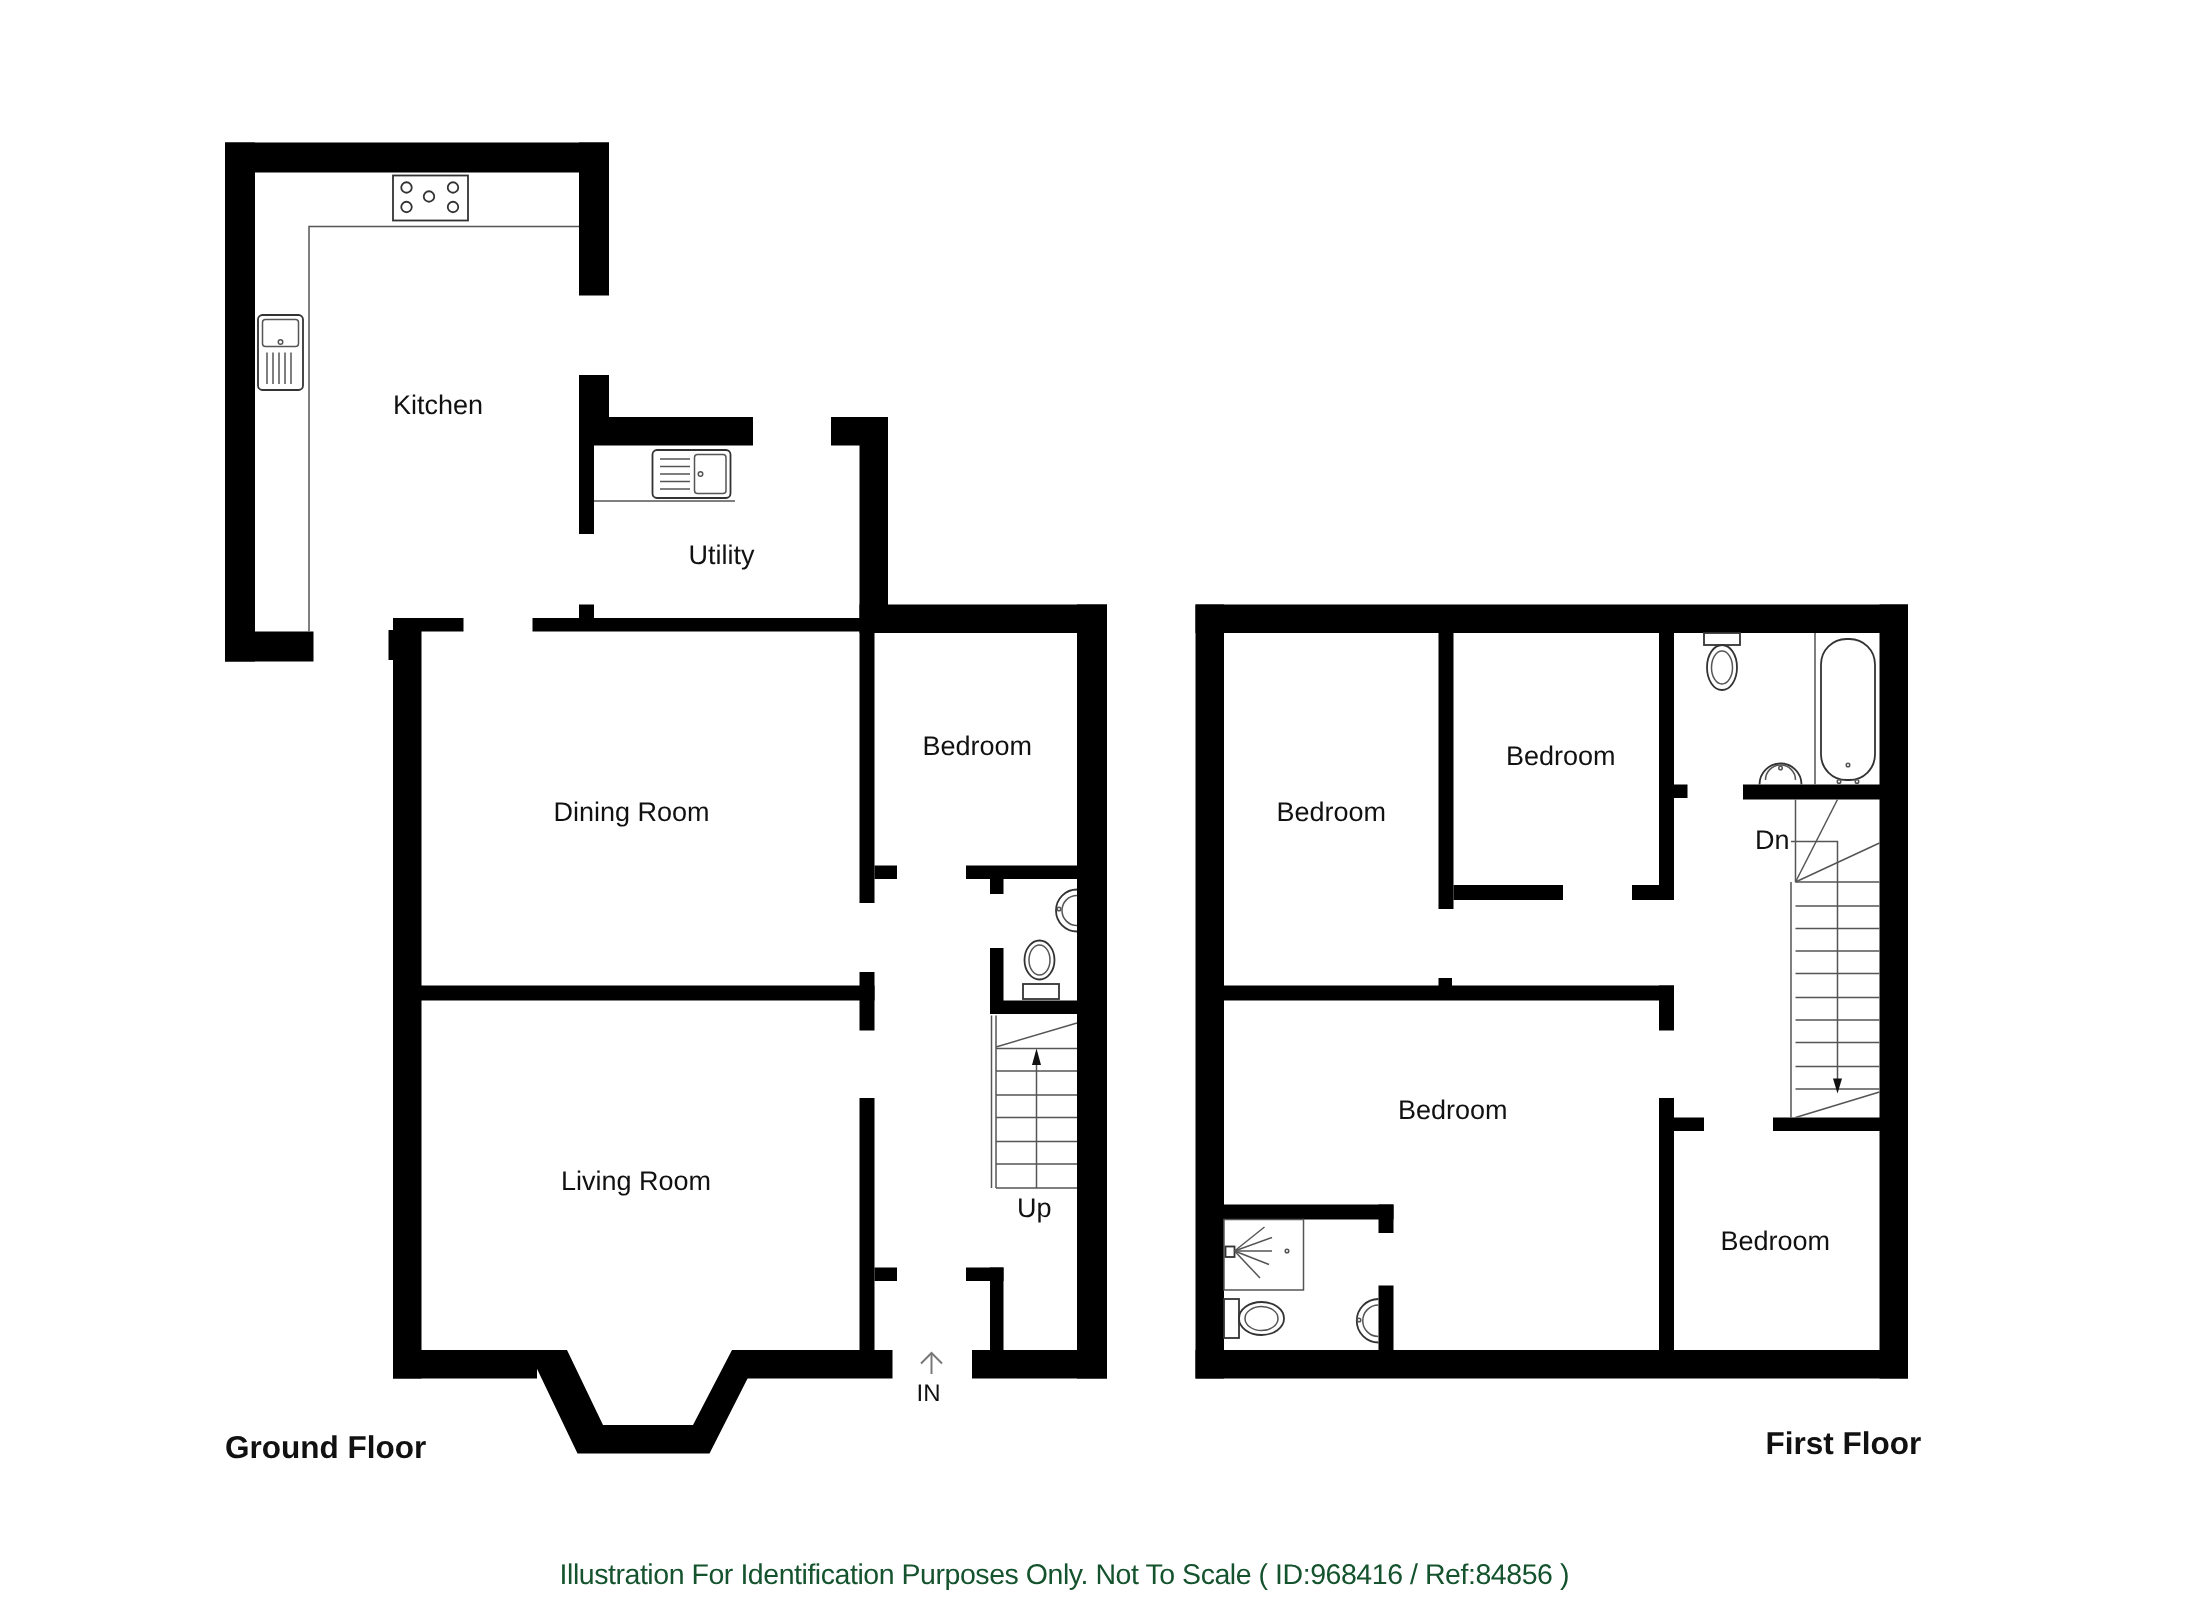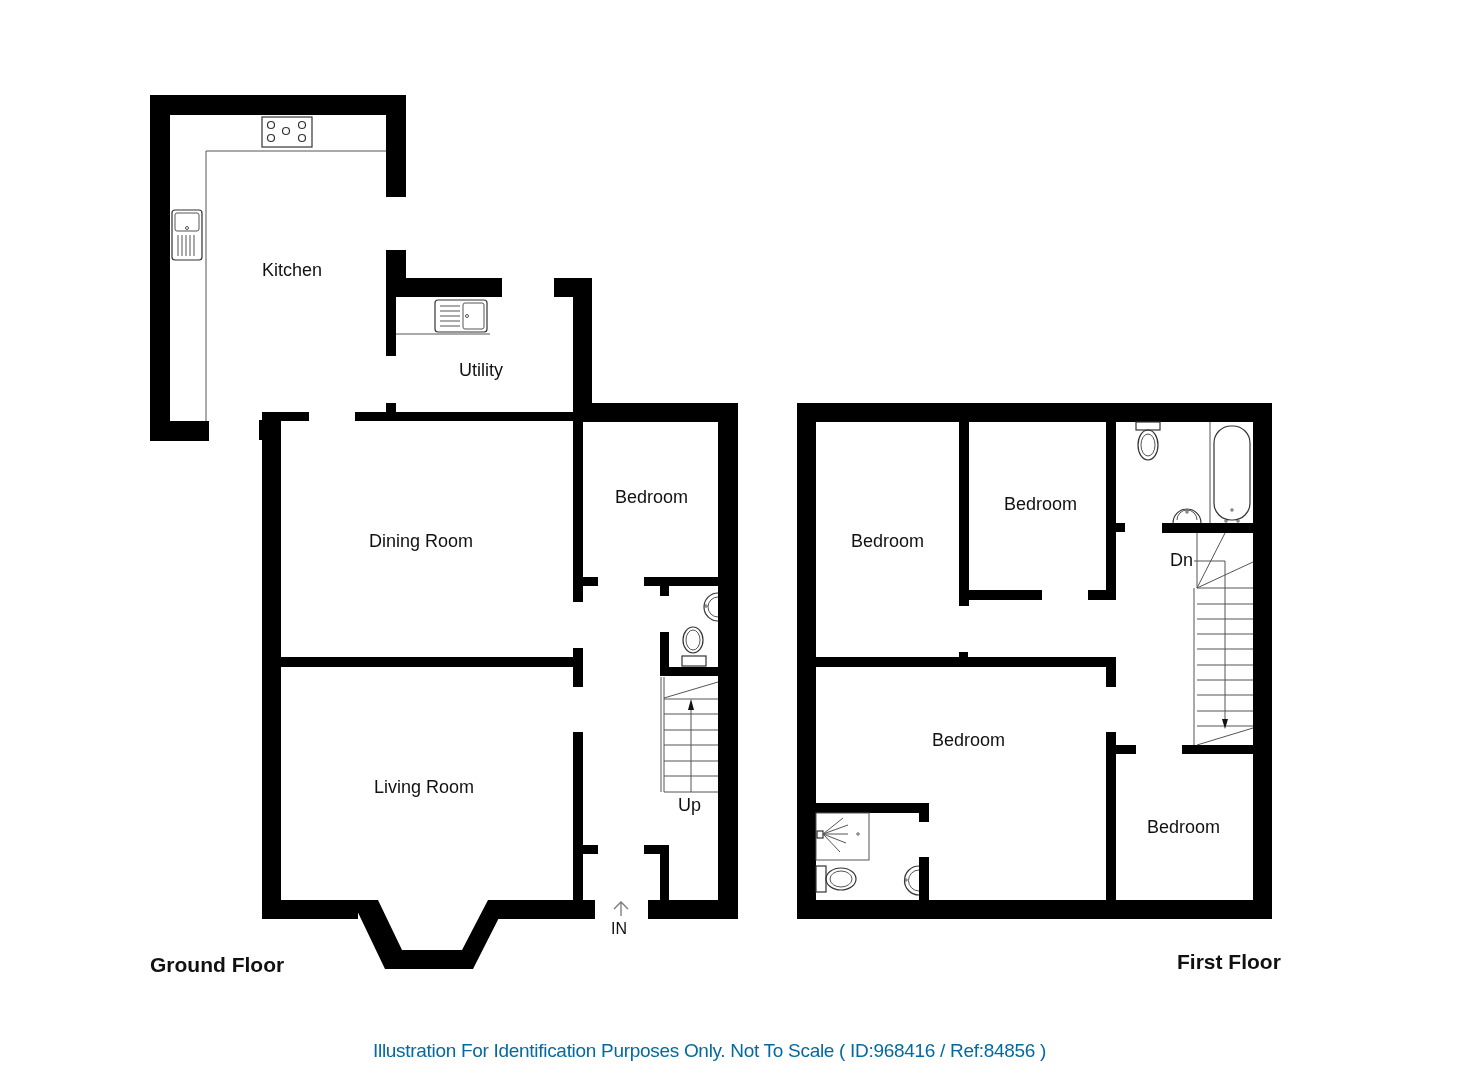--- a/index.html
+++ b/index.html
@@ -3,21 +3,21 @@
   <meta charset="utf-8">
   <style>
     html, body { margin: 0; padding: 0; background: #ffffff; }
     body { width: 1459px; height: 1080px; position: relative; overflow: hidden; font-family: "Liberation Sans", sans-serif; }
     svg#plan { position: absolute; left: 0; top: 0; width: 1459px; height: 1080px; }
     .wall { fill: #000000; }
     .fx { fill: none; stroke: #333333; stroke-width: 1.2; }
     .fxl { fill: none; stroke: #555555; stroke-width: 1; }
     .room-label { font-family: "Liberation Sans", sans-serif; font-size: 18px; fill: #111111; }
     .floor-label { font-family: "Liberation Sans", sans-serif; font-size: 21px; font-weight: bold; fill: #111111; }
-    .note { position: absolute; left: 0; width: 1419px; top: 1040px; text-align: center; font-family: "Liberation Sans", sans-serif; font-size: 19px; color: #0369a1; letter-spacing: -0.3px; }
+    .note { position: absolute; left: 0; width: 1419px; top: 1040px; text-align: center; font-family: "Liberation Sans", sans-serif; font-size: 19px; color: #14532d; letter-spacing: -0.3px; }
   </style>
 </head>
 <body>
 
 <svg id="plan" viewBox="0 0 1459 1080" xmlns="http://www.w3.org/2000/svg">
 
   <g>
 
     <g>
       <rect class="wall" x="150" y="95" width="256" height="20"></rect>

